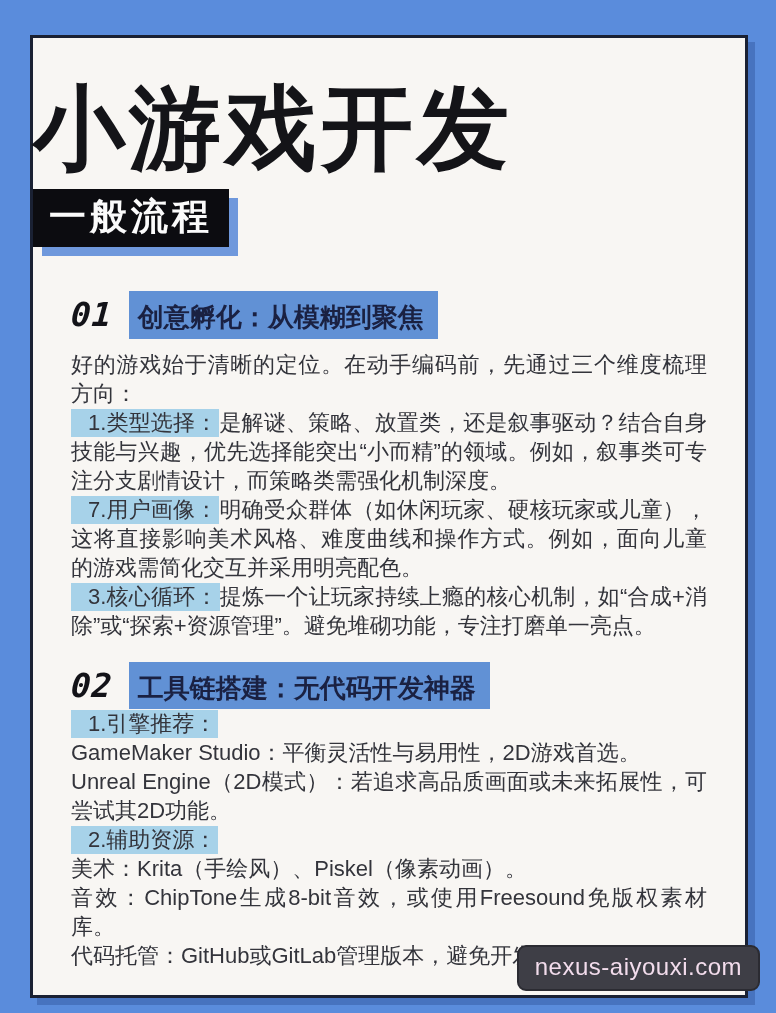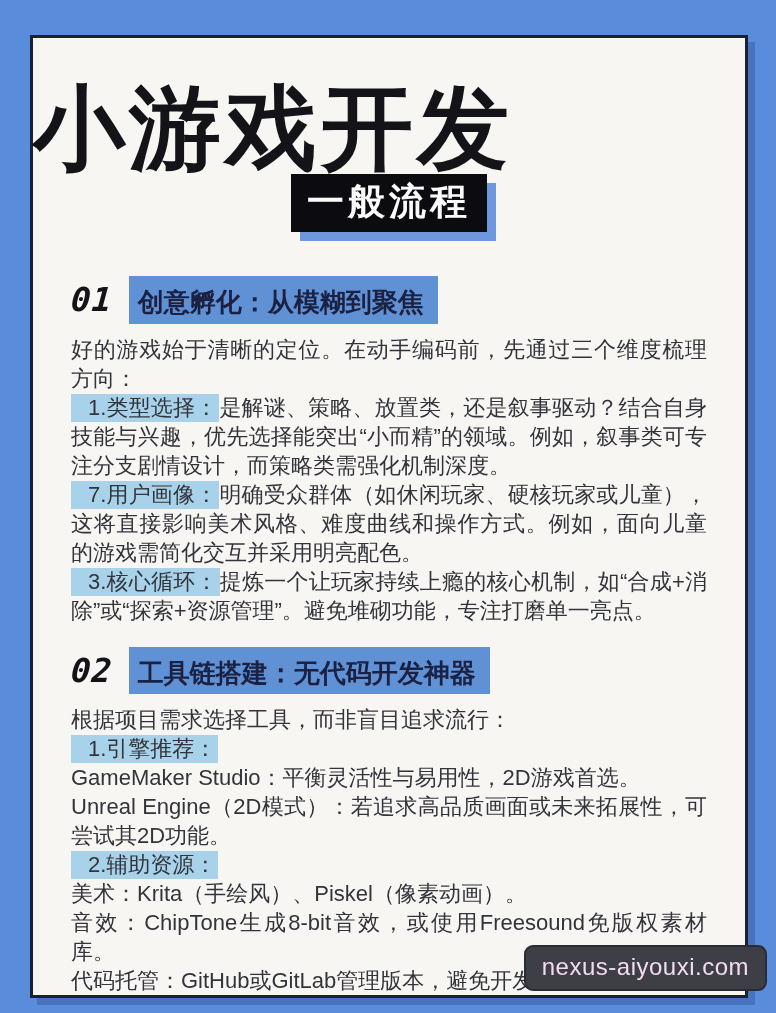--- a/index.html
+++ b/index.html
@@ -39,22 +39,21 @@
   .poster-title{
     margin:44px 0 0;
     text-align:left;
     font-size:92px;
     line-height:1.0;
     font-weight:900;
     letter-spacing:4px;
     color:var(--title-text);
   }
   .badge-row{
-    text-align:center;
-    margin-top:0;
+    margin-top:15px;
   }
   .badge{
     display:inline-block;
     background:var(--badge-bg);
     color:#fbfbfb;
     font-size:37px;
     font-weight:800;
     letter-spacing:4px;
     line-height:1.2;
     padding:6px 16px 8px;
@@ -98,21 +97,21 @@
   }
   .para.first{
     margin-top:11px;
   }
   .hl{
     background:var(--inline-highlight);
     padding:1px 2px 2px 17px;
   }
   .watermark{
     position:absolute;
-    right:9px;
+    right:16px;
     bottom:22px;
     background:var(--watermark-bg);
     border:2px solid #2b2b32;
     border-radius:9px;
     color:var(--watermark-text);
     font-size:24px;
     line-height:1;
     padding:8px 16px 10px;
     letter-spacing:0.5px;
   }
@@ -140,21 +139,20 @@
         <p class="para"><span class="hl">1.类型选择：</span><span>是解谜、策略、放置类，还是叙事驱动？结合自身技能与兴趣，优先选择能突出“小而精”的领域。例如，叙事类可专注分支剧情设计，而策略类需强化机制深度。</span></p>
         <p class="para"><span class="hl">7.用户画像：</span><span>明确受众群体（如休闲玩家、硬核玩家或儿童），这将直接影响美术风格、难度曲线和操作方式。例如，面向儿童的游戏需简化交互并采用明亮配色。</span></p>
         <p class="para"><span class="hl">3.核心循环：</span><span>提炼一个让玩家持续上瘾的核心机制，如“合成+消除”或“探索+资源管理”。避免堆砌功能，专注打磨单一亮点。</span></p>
       </section>
 
       <section>
         <div class="sec-head second">
           <span class="sec-num">02</span>
           <span class="sec-title">工具链搭建：无代码开发神器</span>
         </div>
-        <p class="para first">根据项目需求选择工具，而非盲目追求流行：</p>
 
         <p class="para"><span class="hl">1.引擎推荐：</span></p>
         <p class="para">GameMaker Studio：平衡灵活性与易用性，2D游戏首选。</p>
         <p class="para">Unreal Engine（2D模式）：若追求高品质画面或未来拓展性，可尝试其2D功能。</p>
 
         <p class="para"><span class="hl">2.辅助资源：</span></p>
         <p class="para">美术：Krita（手绘风）、Piskel（像素动画）。</p>
         <p class="para">音效：ChipTone生成8-bit音效，或使用Freesound免版权素材库。</p>
         <p class="para">代码托管：GitHub或GitLab管理版本，避免开发混乱。</p>
       </section>

